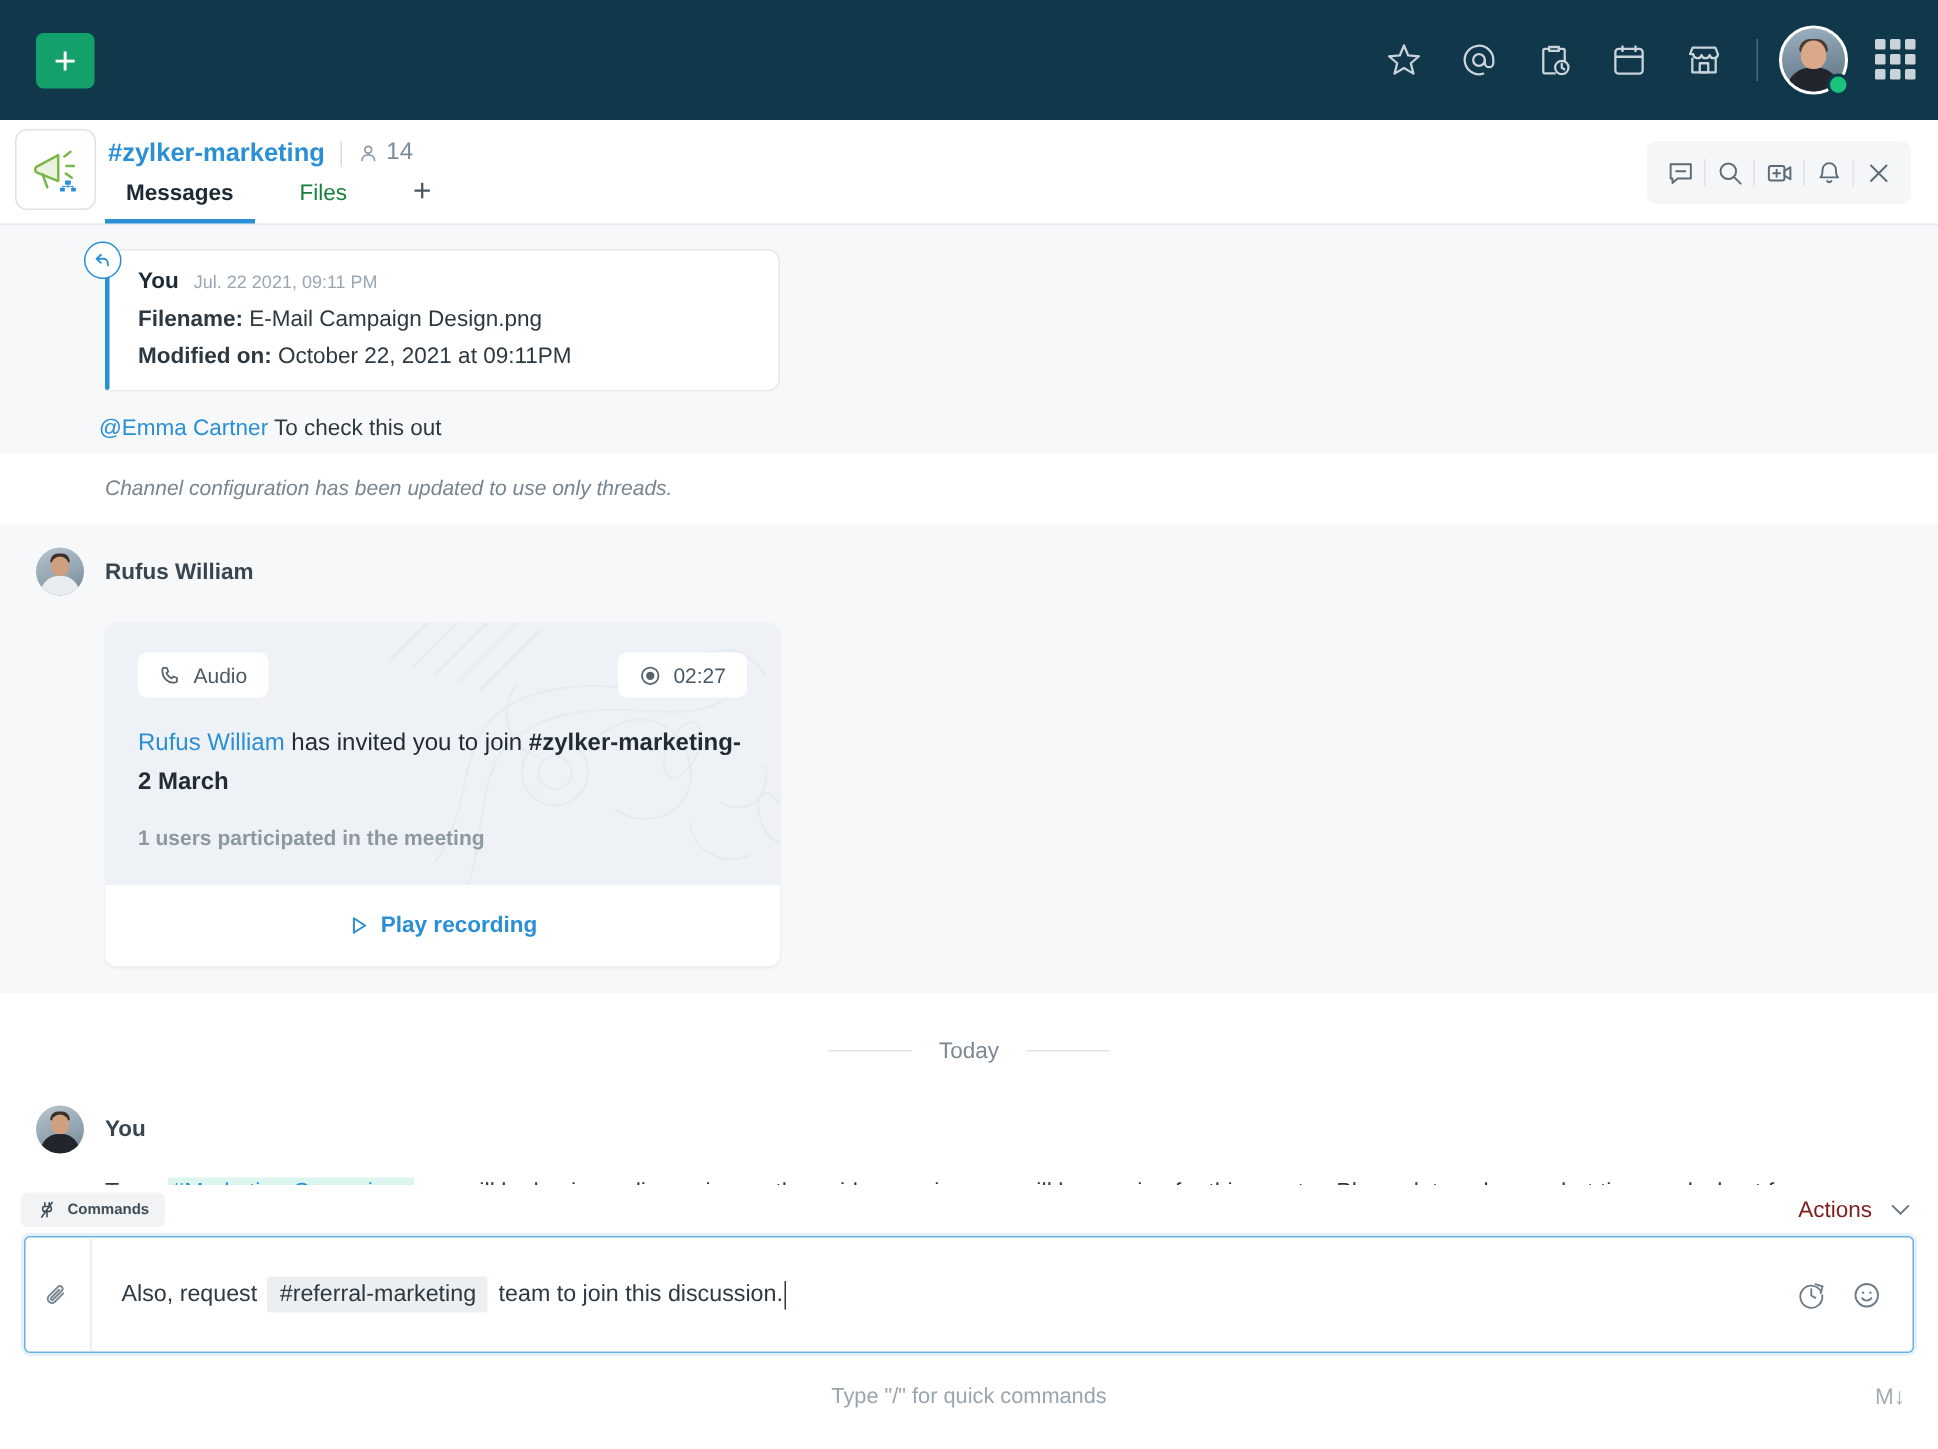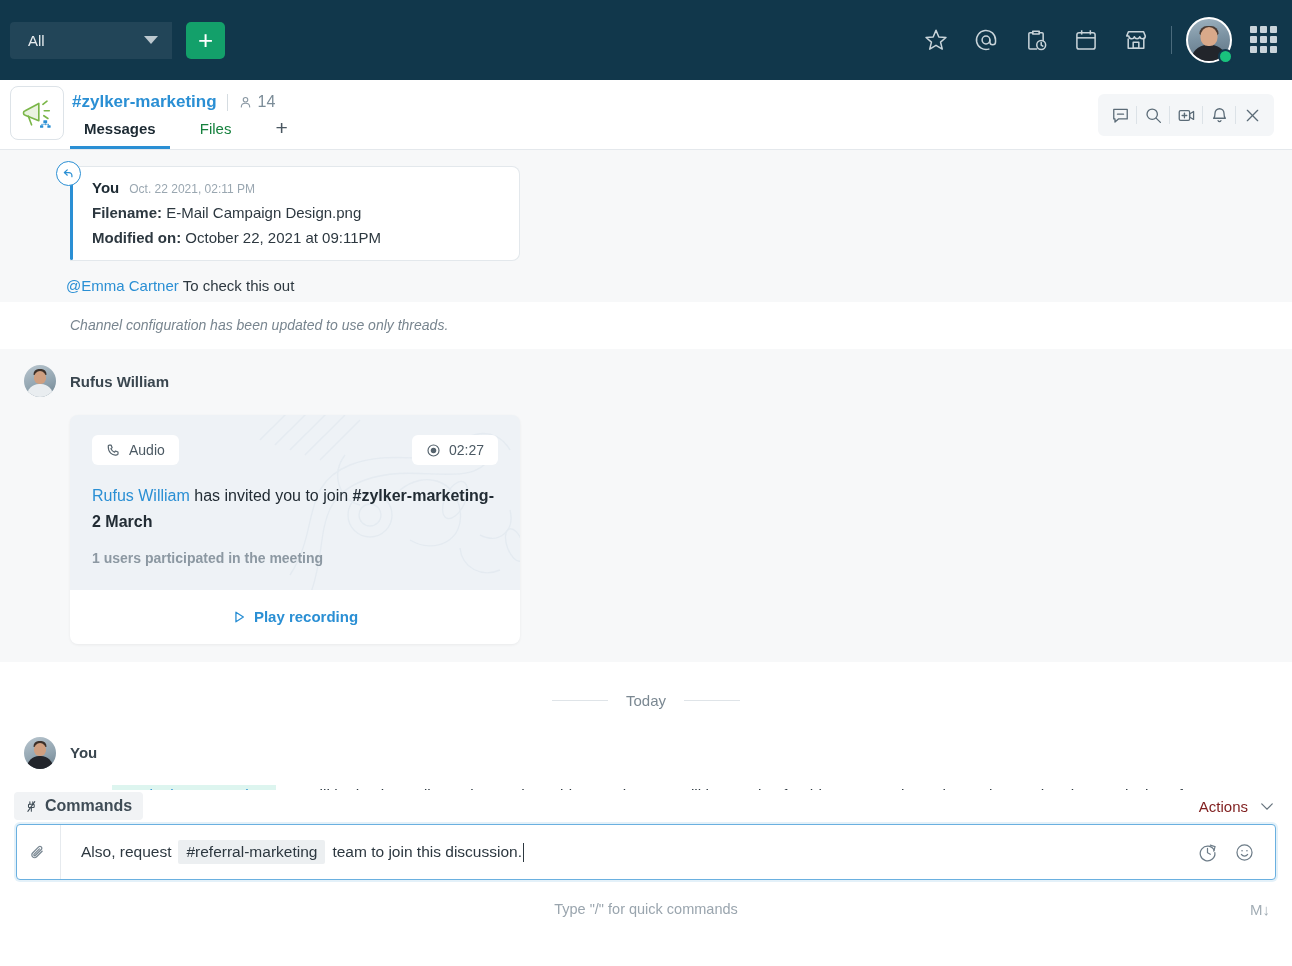--- a/index.html
+++ b/index.html
@@ -233,25 +233,25 @@
     font-size: 15.5px; color: #2d3840; line-height: 1.78;
   }
   .hl-chan { background: #ddf5ef; color: #2a8fd4; padding: 1px 2px; cursor: pointer; }
 
   
   .composer-wrap { position: absolute; left: 0; top: 790px; width: 1292px; height: 176px; background: #fff; }
   .comp-top { height: 32px; display: flex; align-items: center; justify-content: space-between; padding: 0 18px 0 14px; }
   .cmd-chip {
     display: inline-flex; align-items: center; gap: 7px;
     background: #f1f3f5; border-radius: 4px; padding: 5px 11px;
-    font-size: 16px; color: #3f4c56; font-weight: bold; cursor: pointer;
+    font-size: 10px; color: #3f4c56; font-weight: bold; cursor: pointer;
   }
   .actions-btn { display: inline-flex; align-items: center; gap: 12px; font-size: 15px; color: #7f1d1d; cursor: pointer; }
   .comp-box {
-    margin: 2px 16px 0 16px; height: 56px;
+    margin: 2px 16px 0 16px; height: 78px;
     border: 1px solid #6ab0e0; border-radius: 4px;
     box-shadow: 0 0 0 2px rgba(106,176,224,.18);
     display: flex; align-items: stretch; background: #fff;
   }
   .clip-cell {
     width: 44px; border-right: 1px solid #e6eaee;
     display: flex; align-items: center; justify-content: center; cursor: pointer;
   }
   .comp-input {
     flex: 1; display: flex; align-items: center;
@@ -269,24 +269,20 @@
     position: relative; height: 30px;
   }
   .hint { color: #9aa5ae; font-size: 14.5px; }
   .md-ind { position: absolute; right: 22px; color: #a2adb5; font-size: 15px; cursor: pointer; }
 </style>
 </head>
 <body>
 
 <div class="topbar">
   <div class="topbar-left">
-    <div class="scope-select">
-      <span class="lbl">All</span>
-      <span class="caret"></span>
-    </div>
     <div class="plus-btn">+</div>
   </div>
 
   <div class="topbar-right">
     <div class="tb-icon">
       <svg width="26" height="26" viewBox="0 0 24 24" fill="none" stroke="#c9d4da" stroke-width="1.4" stroke-linejoin="round">
         <polygon points="12,3 14.6,9.2 21.2,9.7 16.2,14 17.8,20.4 12,16.9 6.2,20.4 7.8,14 2.8,9.7 9.4,9.2"></polygon>
       </svg>
     </div>
     <div class="tb-icon">
@@ -420,21 +416,21 @@
     <div class="reply-card">
       <span class="reply-bar"></span>
       <span class="reply-icon">
         <svg width="13" height="13" viewBox="0 0 16 16" fill="none" stroke="#2a8fd4" stroke-width="1.5" stroke-linecap="round" stroke-linejoin="round">
           <path d="M6.5 3.5 3 6.8l3.5 3.3"></path>
           <path d="M3 6.8h5.6a3.6 3.6 0 0 1 3.6 3.6v1.6"></path>
         </svg>
       </span>
       <div class="r-head">
         <span class="r-you">You</span>
-        <span class="r-time">Oct. 22 2021, 02:11 PM</span>
+        <span class="r-time">Jul. 22 2021, 09:11 PM</span>
       </div>
       <div class="r-line">
         <b>Filename:</b>
         <span>E-Mail Campaign Design.png</span>
       </div>
       <div class="r-line">
         <b>Modified on:</b>
         <span>October 22, 2021 at 09:11PM</span>
       </div>
     </div>

